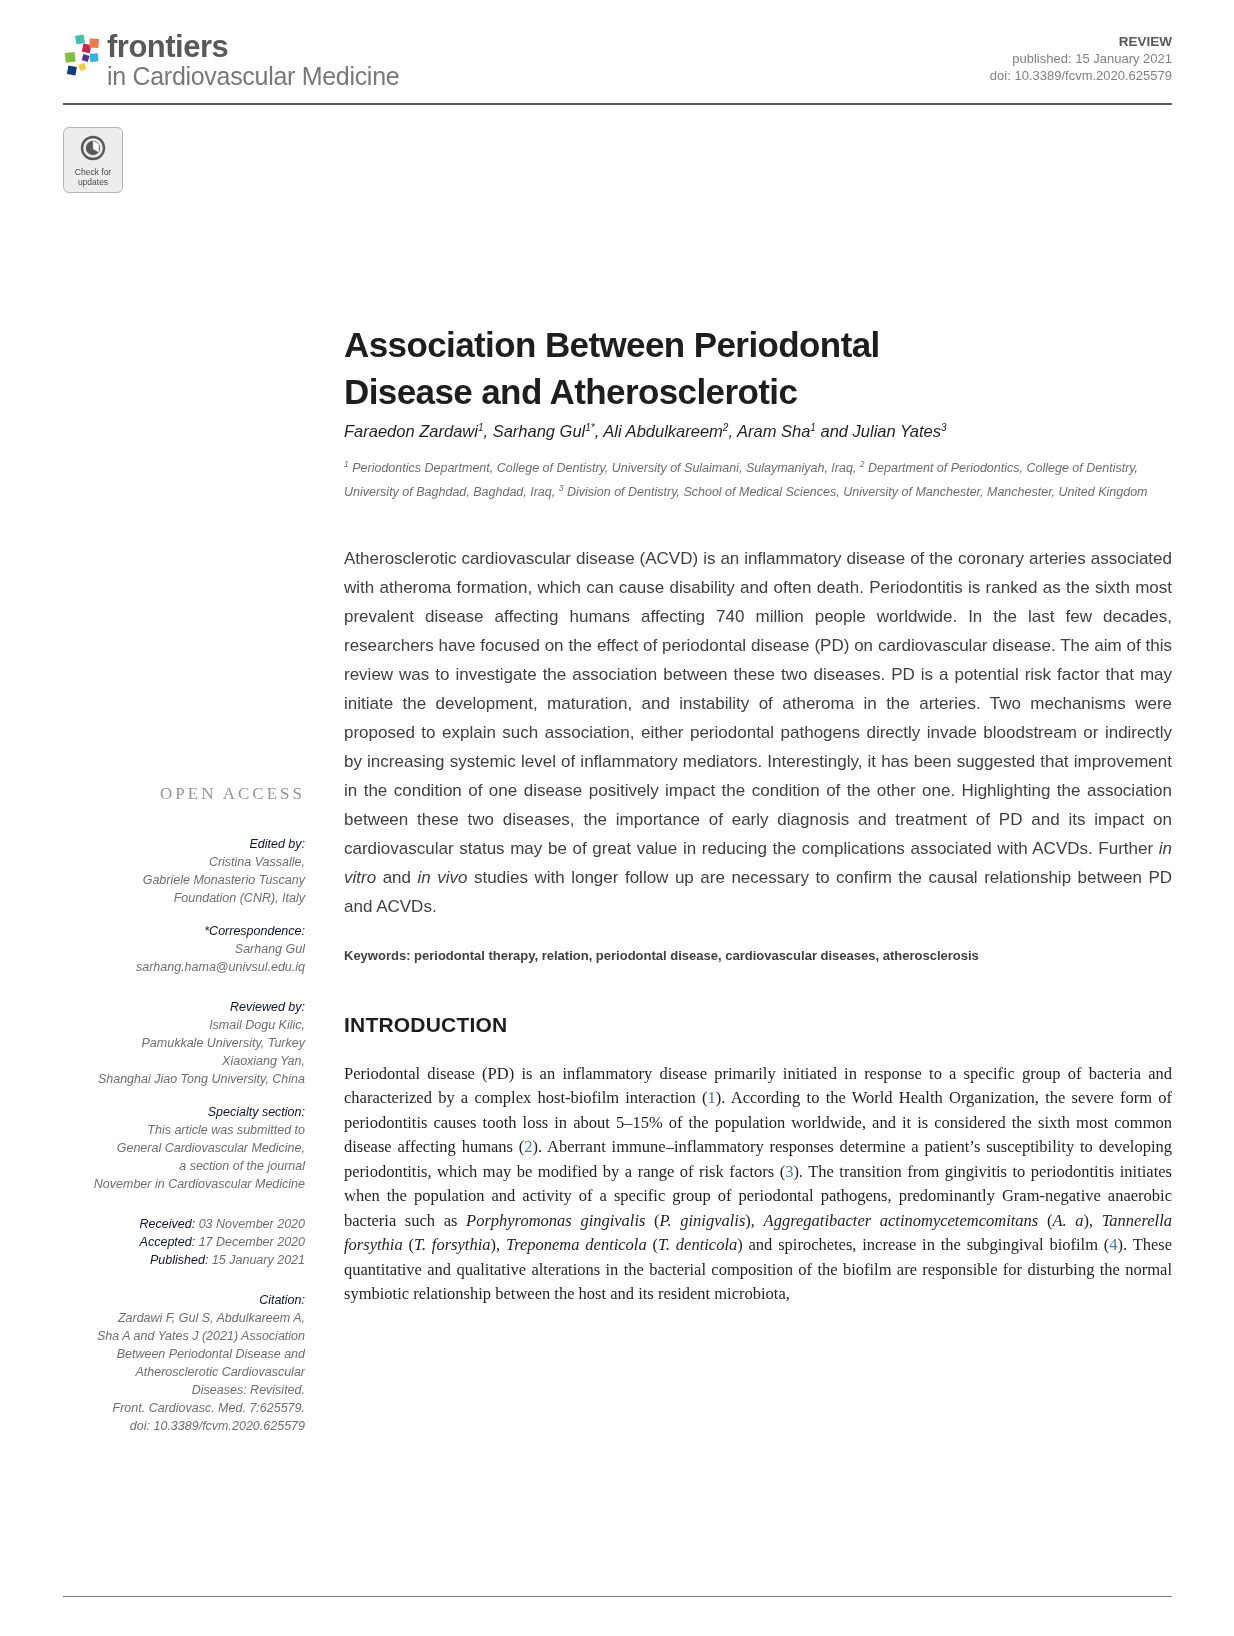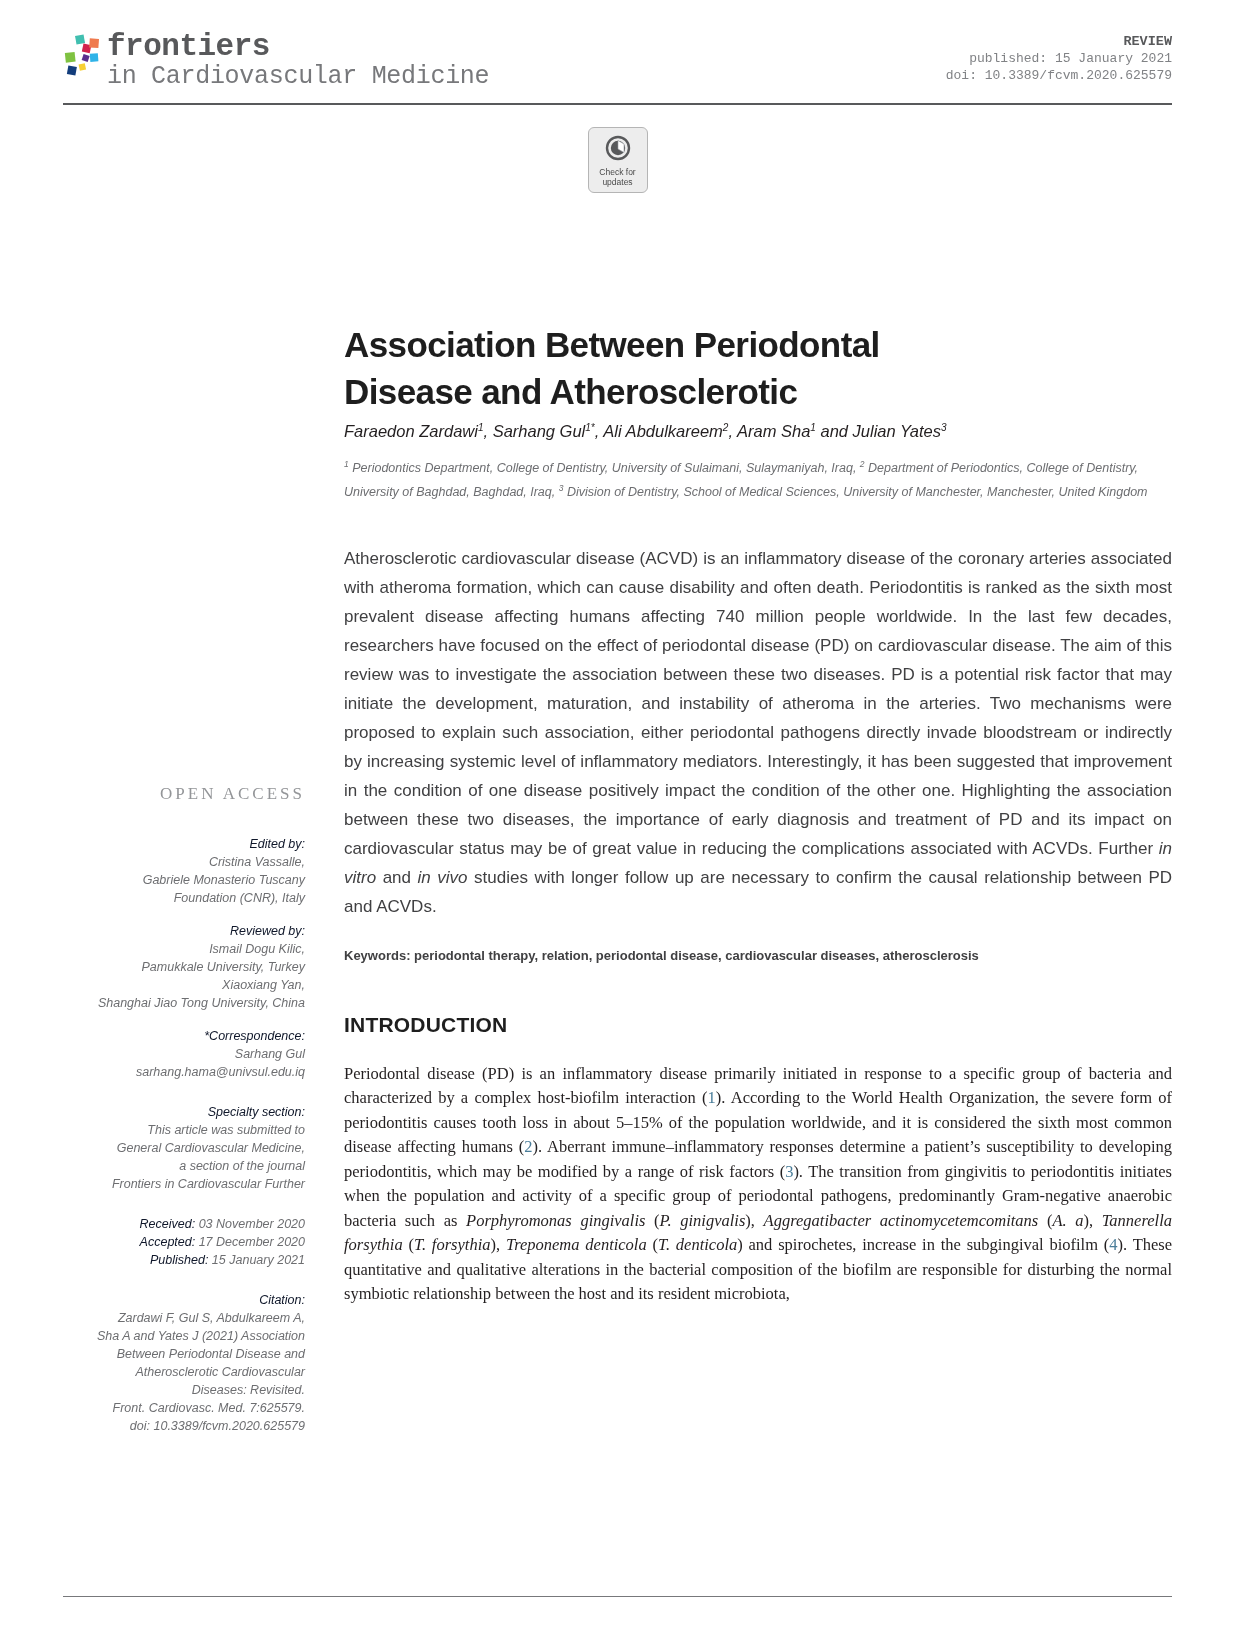--- a/index.html
+++ b/index.html
@@ -5,30 +5,30 @@
   * { margin:0; padding:0; box-sizing:border-box; }
   body { background:#ffffff; }
   .page{
     width:1234px; height:1636px; margin:0 auto; background:#fff;
     padding:15px 62px 0 63px;
     font-family:"Liberation Sans", sans-serif;
     display:flex; flex-direction:column; overflow:hidden;
     color:#231f20;
   }
   
-  .header-top{ display:flex; justify-content:space-between; align-items:flex-start;font-family:Liberation Mono, monospace; }
+  .header-top{ display:flex; justify-content:space-between; align-items:flex-start; }
   .logo{ display:flex; align-items:flex-start; }
   .logo-cubes{ width:38px; height:80px; margin-top:2px; }
   .logo-text{ margin-top:16px; margin-left:6px; }
   .logo-line1{ font-size:31px; font-weight:bold; color:#58595b; letter-spacing:-0.5px; line-height:1; }
   .logo-line2{ font-size:25px; color:#77787b; letter-spacing:-0.3px; margin-top:0; }
   .header-meta{ text-align:right; font-size:13px; line-height:17px; color:#808285; margin-top:18px; }
   .header-meta .review{ font-weight:bold; color:#58595b; font-size:13.5px; }
   .header-rule{ border:0; border-top:2px solid #58595b; margin-top:6px; }
-  .badge-row{ display:flex; justify-content:center; margin-top:22px; }
+  .badge-row{ display:flex; justify-content:flex-start; margin-top:22px; }
   .check-badge{
     width:60px; border:1px solid #b5b5b5; border-radius:6px; background:#ededed;
     padding:7px 3px 5px; text-align:center; cursor:pointer;
   }
   .check-badge svg{ width:26px; height:26px; }
   .check-text{ font-size:8.5px; line-height:10px; color:#4a4a4a; margin-top:2px; }
   
   .content-grid{ display:flex; margin-top:128px; }
   aside{
     width:242px; flex:none; padding-top:464px;
@@ -115,40 +115,40 @@
     <aside>
       <div class="open-access">OPEN ACCESS</div>
 
       <div class="side-block">
         <div class="side-label">Edited by:</div>
         <div>Cristina Vassalle,</div>
         <div>Gabriele Monasterio Tuscany</div>
         <div>Foundation (CNR), Italy</div>
       </div>
 
+      <div class="side-block gap">
+        <div class="side-label">*Correspondence:</div>
+        <div>Sarhang Gul</div>
+        <div class="side-email">sarhang.hama@univsul.edu.iq</div>
+      </div>
+
       <div class="side-block">
         <div class="side-label">Reviewed by:</div>
         <div>Ismail Dogu Kilic,</div>
         <div>Pamukkale University, Turkey</div>
         <div>Xiaoxiang Yan,</div>
         <div>Shanghai Jiao Tong University, China</div>
       </div>
 
       <div class="side-block gap">
-        <div class="side-label">*Correspondence:</div>
-        <div>Sarhang Gul</div>
-        <div class="side-email">sarhang.hama@univsul.edu.iq</div>
-      </div>
-
-      <div class="side-block gap">
         <div class="side-label">Specialty section:</div>
         <div>This article was submitted to</div>
         <div>General Cardiovascular Medicine,</div>
         <div>a section of the journal</div>
-        <div>Frontiers in Cardiovascular Further</div>
+        <div>November in Cardiovascular Medicine</div>
       </div>
 
       <div class="side-block gap">
         <div><span class="side-label">Received:</span>
           <span>03 November 2020</span></div>
         <div><span class="side-label">Accepted:</span>
           <span>17 December 2020</span></div>
         <div><span class="side-label">Published:</span>
           <span>15 January 2021</span></div>
       </div>

